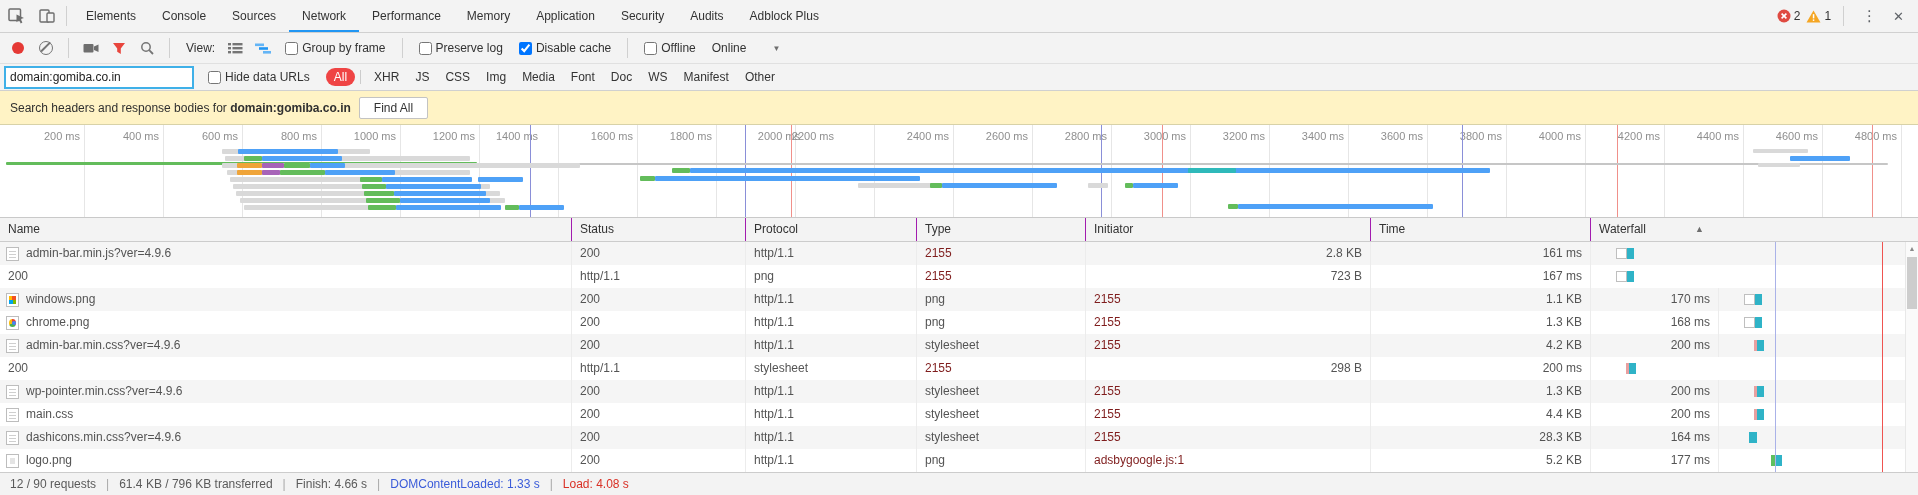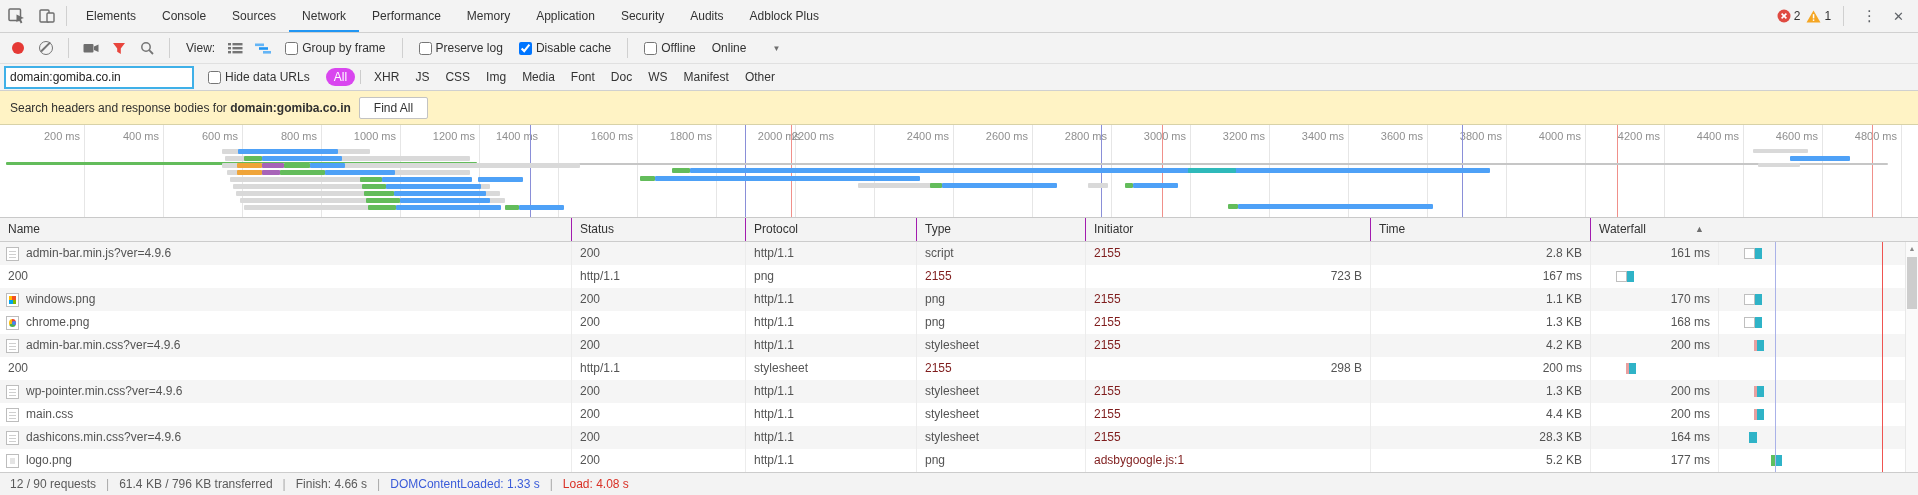--- a/index.html
+++ b/index.html
@@ -30,21 +30,21 @@
   .chk input{width:13px;height:13px;margin:0;cursor:pointer}
   .ddl{display:flex;align-items:center;gap:26px;margin-left:6px;cursor:pointer;color:#333}
   .caret-down{font-size:8px;color:#6e6e6e}
   
   .filterbar{left:0;top:64px;width:100%;height:27px;background:#f3f3f3;border-bottom:1px solid #d0d0d0;
              display:flex;align-items:center;box-sizing:border-box;padding-left:4px}
   .finput{width:178px;height:17px;border:2px solid #3fb0e8;background:#fff;font:12px "Liberation Sans",sans-serif;
           padding:1px 4px;outline:none;color:#222}
   .pills{display:flex;align-items:center;margin-left:10px}
   .pill{padding:2px 8px;border-radius:10px;color:#333;cursor:pointer;white-space:nowrap}
-  .pill.sel{background:#d946ef;color:#fff}
+  .pill.sel{background:#ef4444;color:#fff}
   .pill-div{width:1px;height:14px;background:#ccc;margin:0 5px}
   
   .searchbar{left:0;top:91px;width:100%;height:34px;background:#fff3c5;border-bottom:1px solid #d8d2a8;
              display:flex;align-items:center;box-sizing:border-box;padding-left:10px;gap:8px}
   .findall{background:#fff;border:1px solid #c3c3c3;border-radius:2px;padding:3px 14px;cursor:pointer;color:#333;
            font:12px "Liberation Sans",sans-serif}
   
   .gridwrap{left:0;top:125px;width:100%;height:93px;background:#fff;overflow:hidden}
   .gline{position:absolute;top:0;bottom:0;width:1px;background:#e6e6e6}
   .rtick{position:absolute;top:5px;width:74px;text-align:right;font-size:11px;color:#8f8f8f;white-space:nowrap}
@@ -371,21 +371,20 @@
   </div>
 
   <div class="abs rows" style="position: absolute;">
       <div class="trow grid8">
         <div class="c-name">
           <div class="ficon doc"></div>
           <span>admin-bar.min.js?ver=4.9.6</span>
         </div>
         <div class="">200</div>
         <div class="">http/1.1</div>
-        <div class="">script</div>
         <div class=""><span class="ilink">2155</span></div>
         <div class="c-size">2.8 KB</div>
         <div class="c-time">161 ms</div>
         <div class="c-wf">
           <div class="wfb wait" style="left: 25px; width: 11px;"></div>
           <div class="wfb dl" style="left: 36px; width: 7px;"></div>
         </div>
       </div>
       <div class="trow grid8">
         <div class="">200</div>

